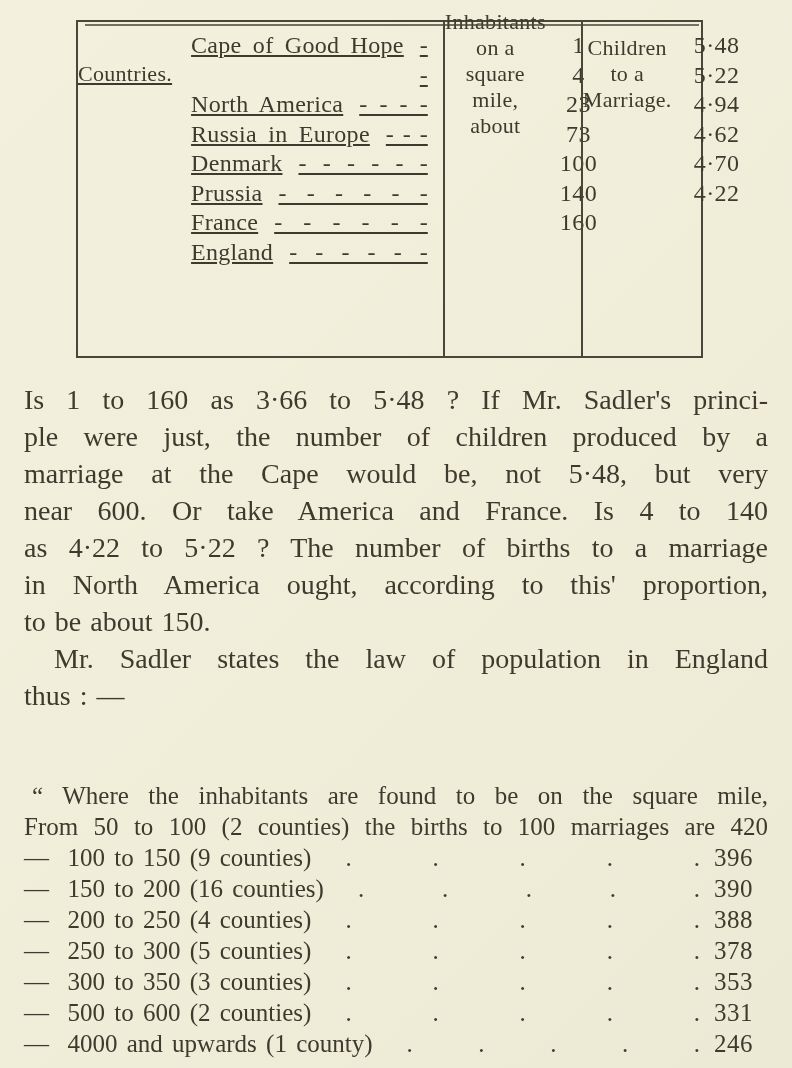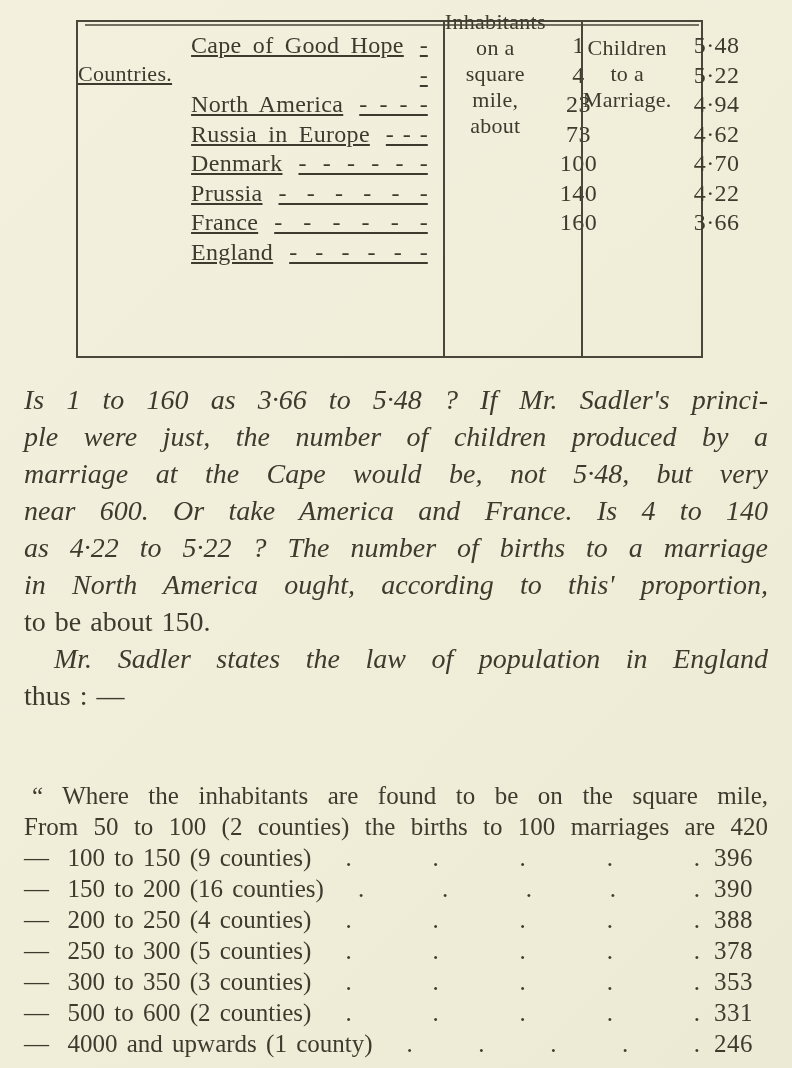--- a/index.html
+++ b/index.html
@@ -39,21 +39,21 @@
   .c-dashes{
     flex:1;text-align:justify;text-align-last:justify;
     padding:0 15px 0 16px;letter-spacing:0;word-spacing:0;white-space:normal;
   }
   .t-num{text-align:center;letter-spacing:.5px;}
   
   .body-text{
     position:absolute;left:24px;top:381px;width:744px;
     font-size:28px;line-height:37px;word-spacing:2px;
   }
-  .jline{text-align:justify;text-align-last:justify;font-style:italic;}
+  .jline{text-align:justify;text-align-last:justify;}
   .lline{text-align:left;}
   .indent1{text-indent:30px;}
   
   .quote-block{
     position:absolute;left:24px;top:752px;width:744px;
     font-size:25px;line-height:31px;word-spacing:3px;
   }
   .q-intro{text-align:justify;text-align-last:justify;text-indent:8px;margin-top:28px;}
   .q-first{text-align:justify;text-align-last:justify;}
   .q-row{display:flex;align-items:baseline;height:31px;}
@@ -132,21 +132,20 @@
           <div class="t-num">5·22</div>
 
           <div class="t-num">4·94</div>
 
           <div class="t-num">4·62</div>
 
           <div class="t-num">4·70</div>
 
           <div class="t-num">4·22</div>
 
-          <div class="t-num">3·66</div>
 
       </div>
     </div>
 
   </div>
 
   <div class="body-text">
     <div class="para1">
       <div class="jline">Is 1 to 160 as 3·66 to 5·48 ? If Mr. Sadler's princi-</div>
       <div class="jline">ple were just, the number of children produced by a</div>

